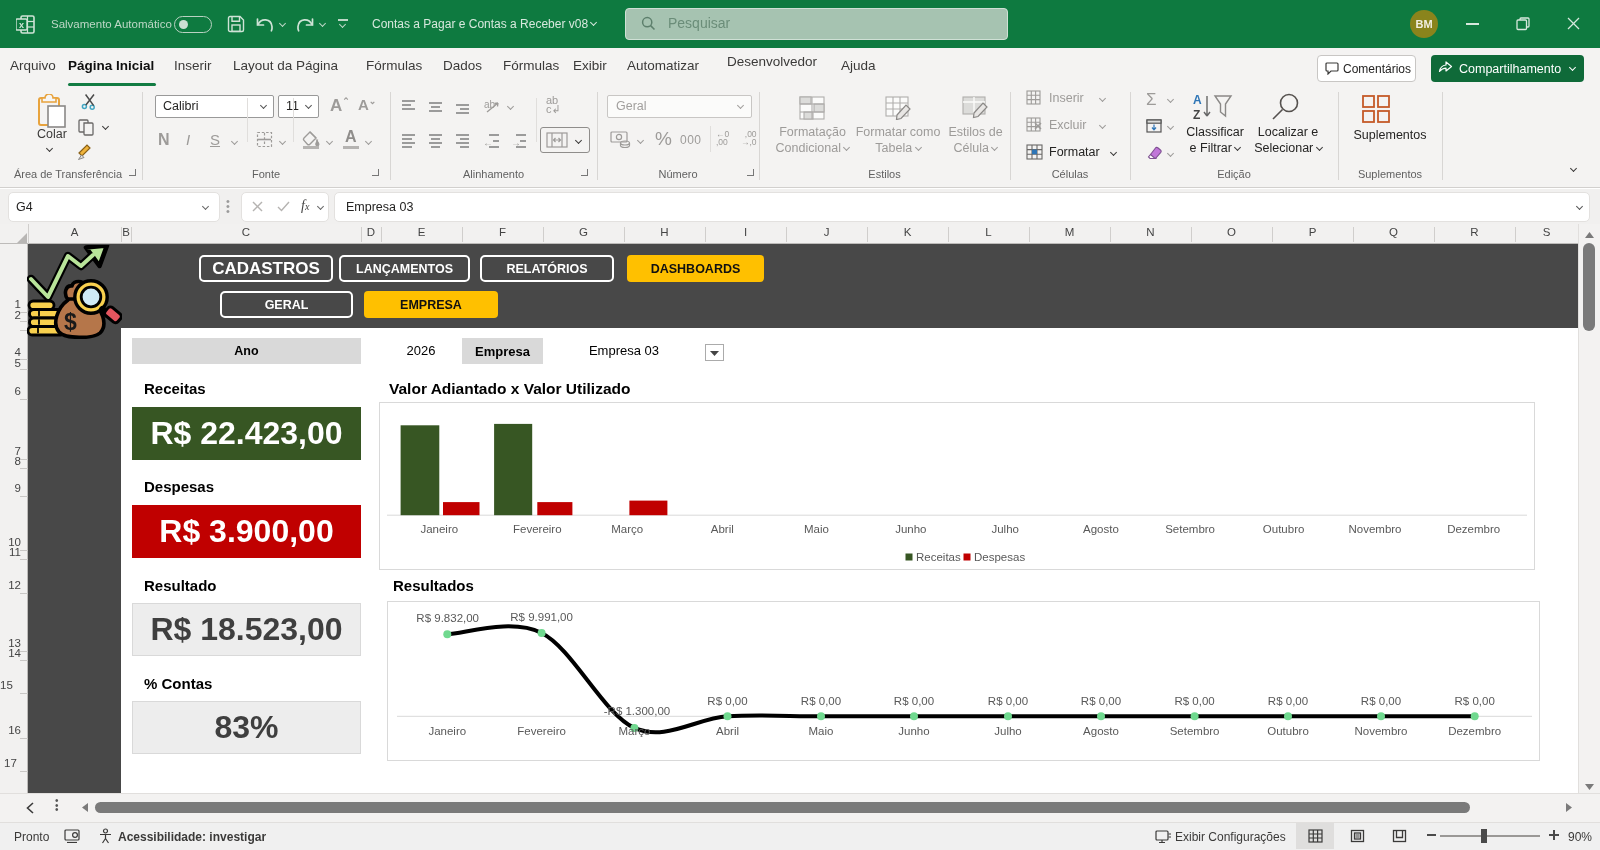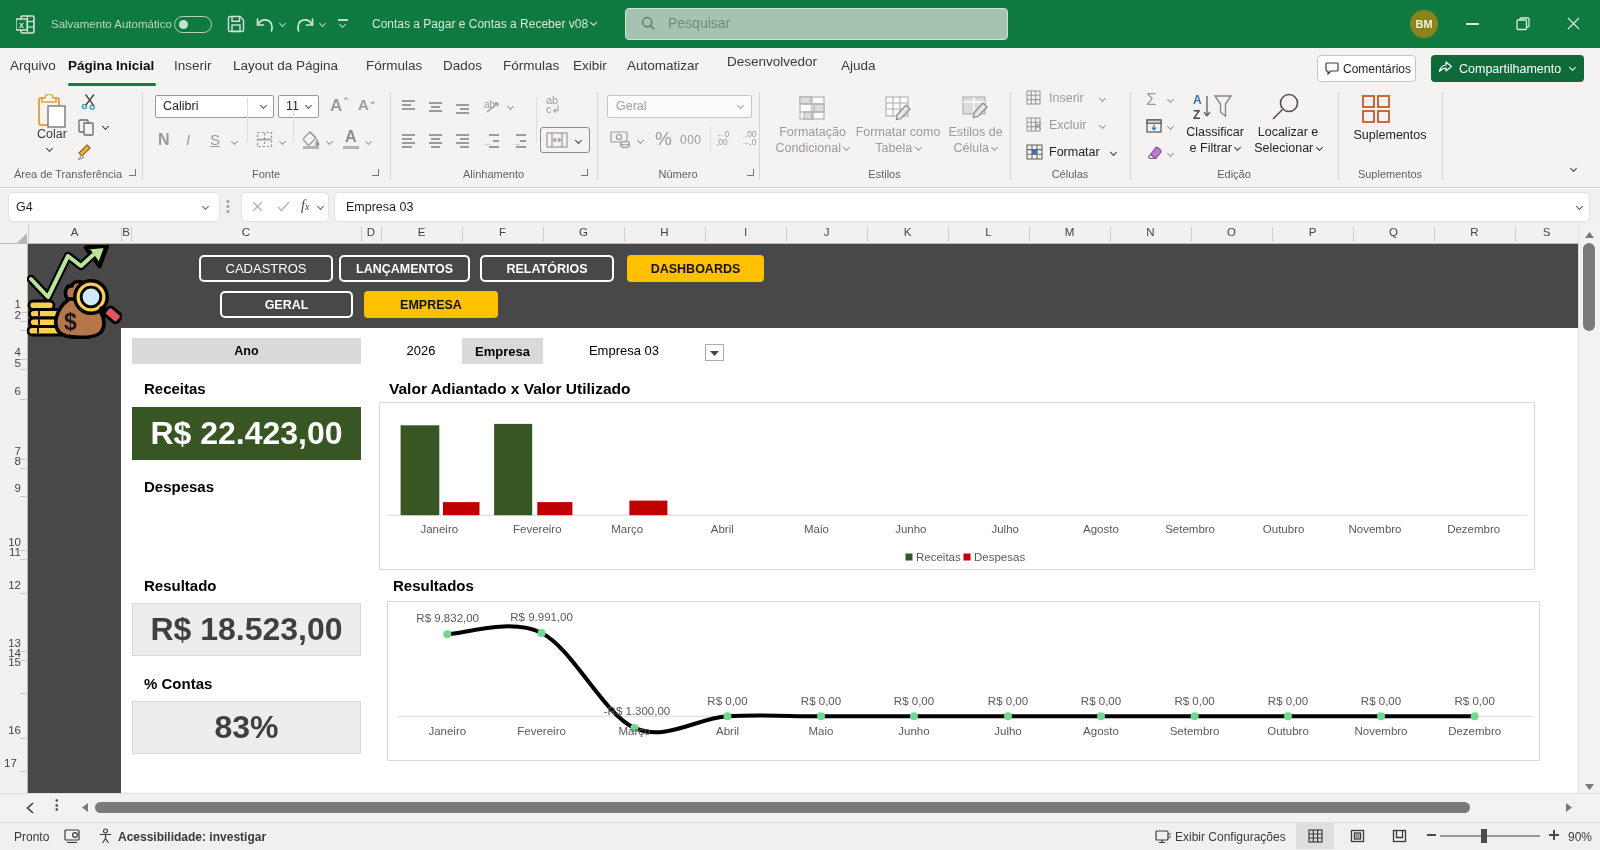--- a/index.html
+++ b/index.html
@@ -399,21 +399,21 @@
  <div class="ab" style="left:0;top:113px;width:21px;text-align:right">5</div>
  <div class="ab" style="left:0;top:141px;width:21px;text-align:right">6</div>
  <div class="ab" style="left:0;top:201px;width:21px;text-align:right">7</div>
  <div class="ab" style="left:0;top:211px;width:21px;text-align:right">8</div>
  <div class="ab" style="left:0;top:238px;width:21px;text-align:right">9</div>
  <div class="ab" style="left:0;top:292px;width:21px;text-align:right">10</div>
  <div class="ab" style="left:0;top:302px;width:21px;text-align:right">11</div>
  <div class="ab" style="left:0;top:335px;width:21px;text-align:right">12</div>
  <div class="ab" style="left:0;top:393px;width:21px;text-align:right">13</div>
  <div class="ab" style="left:0;top:403px;width:21px;text-align:right">14</div>
- <div class="ab" style="left:0;top:412px;width:21px;text-align:right">15</div>
+ <div class="ab" style="left:0;top:435px;width:21px;">15</div>
  <div class="ab" style="left:0;top:480px;width:21px;text-align:right">16</div>
  <div class="ab" style="left:0;top:513px;width:21px;text-align:center">17</div>
  <div class="ab" style="left:20px;top:68px;width:8px;height:1px;background:#c9c7c5"></div>
  <div class="ab" style="left:20px;top:77px;width:8px;height:1px;background:#c9c7c5"></div>
  <div class="ab" style="left:20px;top:86px;width:8px;height:1px;background:#c9c7c5"></div>
  <div class="ab" style="left:20px;top:115px;width:8px;height:1px;background:#c9c7c5"></div>
  <div class="ab" style="left:20px;top:125px;width:8px;height:1px;background:#c9c7c5"></div>
  <div class="ab" style="left:20px;top:155px;width:8px;height:1px;background:#c9c7c5"></div>
  <div class="ab" style="left:20px;top:215px;width:8px;height:1px;background:#c9c7c5"></div>
  <div class="ab" style="left:20px;top:224px;width:8px;height:1px;background:#c9c7c5"></div>
@@ -424,21 +424,21 @@
  <div class="ab" style="left:20px;top:407px;width:8px;height:1px;background:#c9c7c5"></div>
  <div class="ab" style="left:20px;top:416px;width:8px;height:1px;background:#c9c7c5"></div>
  <div class="ab" style="left:20px;top:449px;width:8px;height:1px;background:#c9c7c5"></div>
  <div class="ab" style="left:20px;top:494px;width:8px;height:1px;background:#c9c7c5"></div>
  <div class="ab" style="left:20px;top:527px;width:8px;height:1px;background:#c9c7c5"></div>
 </div>
 
  <div class="ab" style="left:28px;top:0;width:1550px;height:84px;background:#484848"></div>
  <div class="ab" style="left:28px;top:84px;width:93px;height:465px;background:#484848"></div>
 
- <div class="ab ctr" style="left:199px;top:11px;width:134px;height:27px;border:2px solid #fff;border-radius:5px;color:#fff;font-size:13px;font-weight:normal">CADASTROS</div>
+ <div class="ab ctr" style="left:199px;top:11px;width:134px;height:27px;border:2px solid #fff;border-radius:5px;color:#fff;font-size:17px;font-weight:bold">CADASTROS</div>
  <div class="ab ctr" style="left:339px;top:11px;width:131px;height:27px;border:2px solid #fff;border-radius:5px;color:#fff;font-size:12.5px;font-weight:bold">LANÇAMENTOS</div>
  <div class="ab ctr" style="left:480px;top:11px;width:134px;height:27px;border:2px solid #fff;border-radius:5px;color:#fff;font-size:12.5px;font-weight:bold">RELATÓRIOS</div>
  <div class="ab ctr" style="left:627px;top:11px;width:137px;height:27px;background:#ffc000;border-radius:4px;color:#111;font-size:12.5px;font-weight:bold">DASHBOARDS</div>
 
  <div class="ab ctr" style="left:220px;top:47px;width:133px;height:27px;border:2px solid #fff;border-radius:5px;color:#fff;font-size:12.5px;font-weight:bold">GERAL</div>
  <div class="ab ctr" style="left:364px;top:47px;width:134px;height:27px;background:#ffc000;border-radius:4px;color:#111;font-size:12.5px;font-weight:bold">EMPRESA</div>
 
  <svg class="ab" style="left:27px;top:1px" width="95" height="94" viewBox="0 0 95 94">
   <g stroke-linejoin="round" stroke-linecap="round">
    <path d="M4 34 L21 52 L41 11 L54 21 L68 8" fill="none" stroke="#000" stroke-width="8.5"></path>
@@ -468,20 +468,21 @@
  <div class="ab ctr" style="left:462px;top:94px;width:81px;height:26px;background:#d9d9d9;color:#000;font-size:13px;font-weight:bold">Empresa</div>
  <div class="ab" style="left:584px;top:99px;width:80px;text-align:center;font-size:13px;color:#000">Empresa 03</div>
  <div class="ab" style="left:705px;top:100px;width:19px;height:17px;background:#fff;border:1px solid #ababab"></div>
  <svg class="ab" style="left:710px;top:107px" width="9" height="5">
         <path d="M0 0 L9 0 L4.5 5 Z" fill="#444"></path>
       </svg>
 
  <div class="ab" style="left:144px;top:136px;font-size:15px;font-weight:bold;color:#000">Receitas</div>
  <div class="ab ctr" style="left:132px;top:163px;width:229px;height:53px;background:#375623;color:#fff;font-size:32px;font-weight:bold">R$ 22.423,00</div>
  <div class="ab" style="left:144px;top:234px;font-size:15px;font-weight:bold;color:#000">Despesas</div>
+ <div class="ab ctr" style="left:132px;top:261px;width:229px;height:53px;background:#c00000;color:#fff;font-size:32px;font-weight:bold">R$ 3.900,00</div>
  <div class="ab" style="left:144px;top:333px;font-size:15px;font-weight:bold;color:#000">Resultado</div>
  <div class="ab ctr" style="left:132px;top:359px;width:229px;height:53px;background:#ededed;border:1px solid #d9d9d9;color:#3f3f3f;font-size:32px;font-weight:bold">R$ 18.523,00</div>
  <div class="ab" style="left:144px;top:431px;font-size:15px;font-weight:bold;color:#000">% Contas</div>
  <div class="ab ctr" style="left:132px;top:457px;width:229px;height:53px;background:#ededed;border:1px solid #d9d9d9;color:#3f3f3f;font-size:32px;font-weight:bold">83%</div>
 
  <div class="ab" style="left:389px;top:136px;font-size:15.5px;font-weight:bold;color:#000">Valor Adiantado x Valor Utilizado</div>
  <div class="ab" style="left:393px;top:333px;font-size:15px;font-weight:bold;color:#000">Resultados</div>
 
  <div class="ab" style="left:379px;top:158px;width:1156px;height:168px;background:#fff;border:1px solid #d9d9d9"></div>
  <svg class="ab" style="left:379px;top:158px" width="1156" height="168" viewBox="0 0 1156 168">

